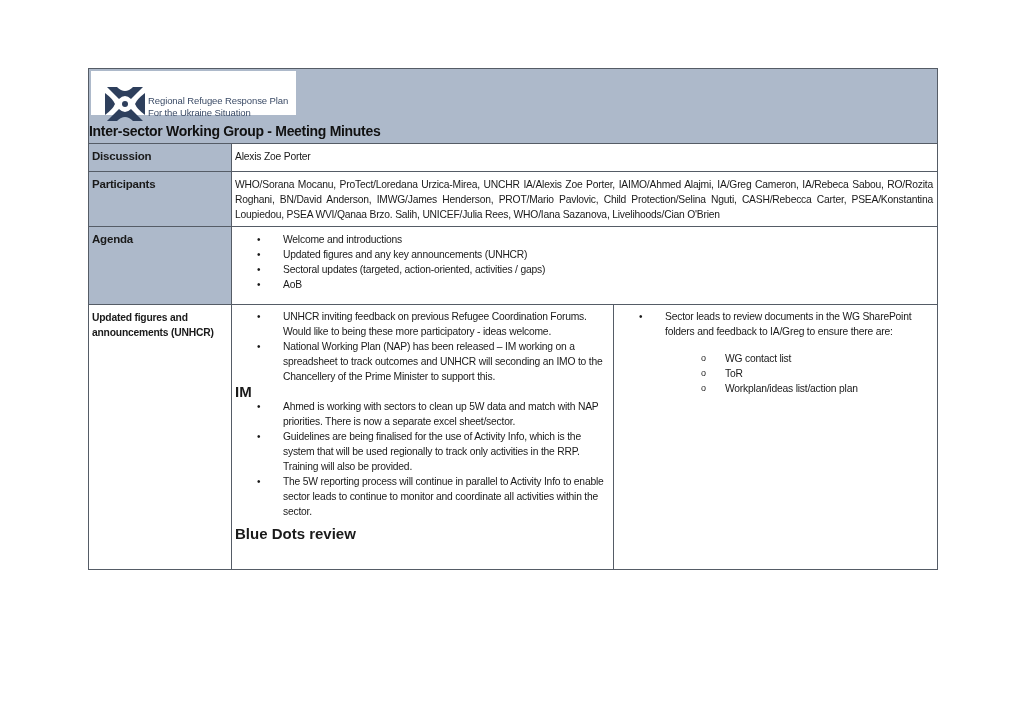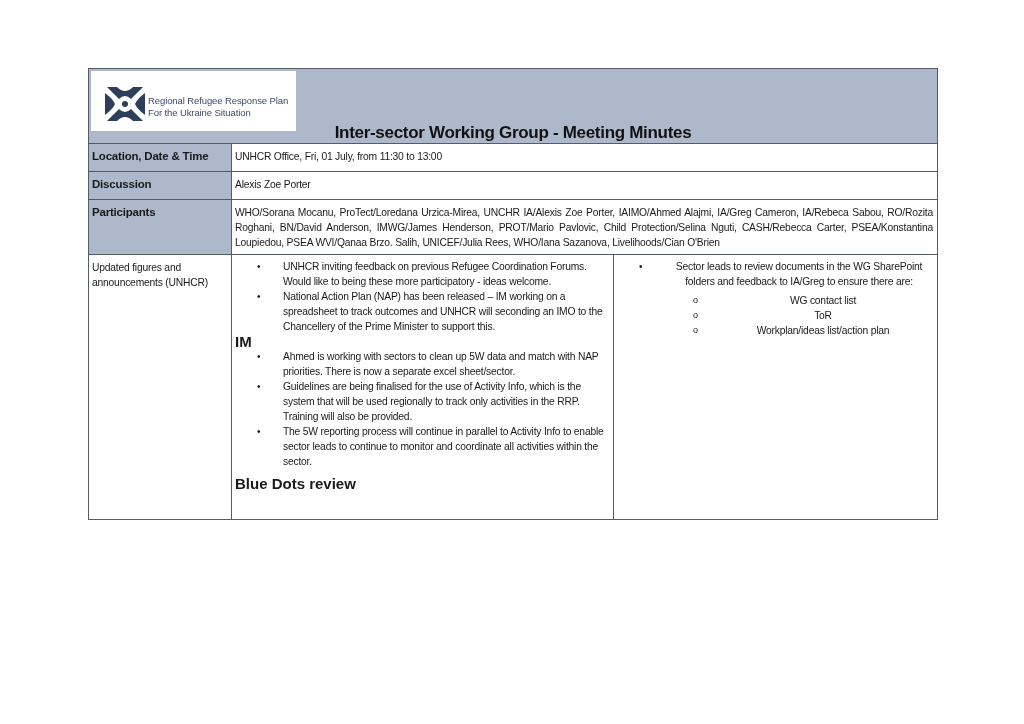--- a/index.html
+++ b/index.html
@@ -2,39 +2,39 @@
 <html><head>
 <meta charset="utf-8">
 <style>
   html, body { margin: 0; padding: 0; background: #ffffff; }
   body { width: 1024px; height: 724px; position: relative; overflow: hidden;
          font-family: "Liberation Sans", sans-serif; color: #1a1a1a; }
   .page { position: absolute; left: 88px; top: 68px; width: 849px; }
   table.minutes { border-collapse: collapse; width: 849px; table-layout: fixed; }
   table.minutes td { border: 1.5px solid #555c66; vertical-align: top; padding: 0; }
   .hdr { background: #adb9ca; height: 74px; position: relative; }
-  .logo-box { position: absolute; left: 2px; top: 2px; width: 205px; height: 60px; background: #ffffff; }
+  .logo-box { position: absolute; left: 2px; top: 2px; width: 205px; height: 44px; background: #ffffff; }
   .logo-mark { position: absolute; left: 14px; top: 14px; width: 40px; height: 38px; }
   .logo-text { position: absolute; left: 57px; top: 24px; font-size: 9.5px; line-height: 12px; color: #3b4b66; letter-spacing: -0.1px; }
-  .title { position: absolute; left: 0; right: 0; top: 54px; text-align: center; font-weight: bold; font-size: 17px; letter-spacing: -0.3px; color: #111; }
+  .title { position: absolute; left: 0; right: 0; top: 54px; font-weight: bold; font-size: 14px; letter-spacing: -0.3px; color: #111; }
   .label { background: #adb9ca; font-weight: bold; font-size: 11.5px; padding: 6px 4px 4px 3px !important; letter-spacing: -0.2px; }
   .val { font-size: 10.3px; padding: 5px 4px 4px 3px !important; line-height: 15px; letter-spacing: -0.2px; }
   .participants { text-align: justify; margin-top: 20px; }
   ul.bul { margin: 0; padding: 0 0 0 48px; list-style: none; }
   ul.bul > li { position: relative; font-size: 10.3px; line-height: 15px; letter-spacing: -0.2px; }
   ul.bul > li::before { content: "•"; position: absolute; left: -26px; top: 0; font-size: 10px; }
-  ul.sub { margin: 4px; padding: 0 0 0 48px; list-style: none; }
+  ul.sub { margin: 12px; padding: 0 0 0 48px; list-style: none; }
   ul.sub > li { position: relative; font-size: 10.3px; line-height: 15px; letter-spacing: -0.2px; }
   ul.sub > li::before { content: "o"; position: absolute; left: -24px; top: 0; font-size: 9px; }
   .colhead { background: #adb9ca; font-weight: bold; font-size: 11.5px; text-align: center; height: 28px; line-height: 28px; letter-spacing: -0.2px; }
-  .topic { font-weight: normal; font-size: 10.3px; line-height: 15px; padding: 5px 3px !important; letter-spacing: -0.2px; }
+  .topic { font-weight: bold; font-size: 10.3px; line-height: 15px; padding: 5px 3px !important; letter-spacing: -0.2px; }
   .disc { padding: 4px 4px 8px 3px !important; height: 252px; }
   .subhead { font-weight: bold; font-size: 15px; line-height: 15px; }
   .blue-dots { margin-top: 7px; }
-  .act { padding: 4px 4px 4px 3px !important; text-align: center; }
+  .act { padding: 4px 4px 4px 3px !important; }
 </style>
 </head>
 <body>
 
 <div class="page">
   <table class="minutes">
     <colgroup>
       <col style="width:143px">
         <col style="width:382px">
         <col style="width:324px">
@@ -52,37 +52,44 @@
           </svg>
           <div class="logo-text">
             <div>Regional Refugee Response Plan</div>
             <div>For the Ukraine Situation</div>
           </div>
         </div>
         <div class="title">Inter-sector Working Group - Meeting Minutes</div>
       </td>
     </tr>
     <tr style="height:28px">
-      <td class="label">Location, Date &amp; Time</td>
-      <td colspan="2" class="val">UNHCR Office, Fri, 01 July, from 11:30 to 13:00</td>
-    </tr>
-    <tr style="height:28px">
       <td class="label">Discussion</td>
       <td colspan="2" class="val">Alexis Zoe Porter</td>
     </tr>
     <tr style="height:52px">
       <td class="label">Participants</td>
       <td colspan="2" class="val participants">WHO/Sorana Mocanu, ProTect/Loredana Urzica-Mirea, UNCHR IA/Alexis Zoe Porter, IAIMO/Ahmed Alajmi, IA/Greg Cameron, IA/Rebeca Sabou, RO/Rozita Roghani, BN/David Anderson, IMWG/James Henderson, PROT/Mario Pavlovic, Child Protection/Selina Nguti, CASH/Rebecca Carter, PSEA/Konstantina Loupiedou, PSEA WVI/Qanaa Brzo. Salih, UNICEF/Julia Rees, WHO/Iana Sazanova, Livelihoods/Cian O'Brien</td>
     </tr>
+    <tr style="height:78px">
+      <td class="label">Agenda</td>
+      <td colspan="2" class="val">
+        <ul class="bul">
+          <li>Welcome and introductions</li>
+          <li>Updated figures and any key announcements (UNHCR)</li>
+          <li>Sectoral updates (targeted, action-oriented, activities / gaps)</li>
+          <li>AoB</li>
+        </ul>
+      </td>
+    </tr>
     <tr>
       <td class="topic">Updated figures and announcements (UNHCR)</td>
       <td class="disc">
         <ul class="bul">
           <li>UNHCR inviting feedback on previous Refugee Coordination Forums. Would like to being these more participatory - ideas welcome.</li>
-          <li>National Action Plan (NAP) has been released – IM working on a spreadsheet to track outcomes and UNHCR will seconding an IMO to the Chancellery of the Prime Minister to support this.</li>
+          <li>National Working Plan (NAP) has been released – IM working on a spreadsheet to track outcomes and UNHCR will seconding an IMO to the Chancellery of the Prime Minister to support this.</li>
         </ul>
         <div class="subhead">IM</div>
         <ul class="bul">
           <li>Ahmed is working with sectors to clean up 5W data and match with NAP priorities. There is now a separate excel sheet/sector.</li>
           <li>Guidelines are being finalised for the use of Activity Info, which is the system that will be used regionally to track only activities in the RRP. Training will also be provided.</li>
           <li>The 5W reporting process will continue in parallel to Activity Info to enable sector leads to continue to monitor and coordinate all activities within the sector.</li>
         </ul>
         <div class="subhead blue-dots">Blue Dots review</div>
       </td>
       <td class="act">

